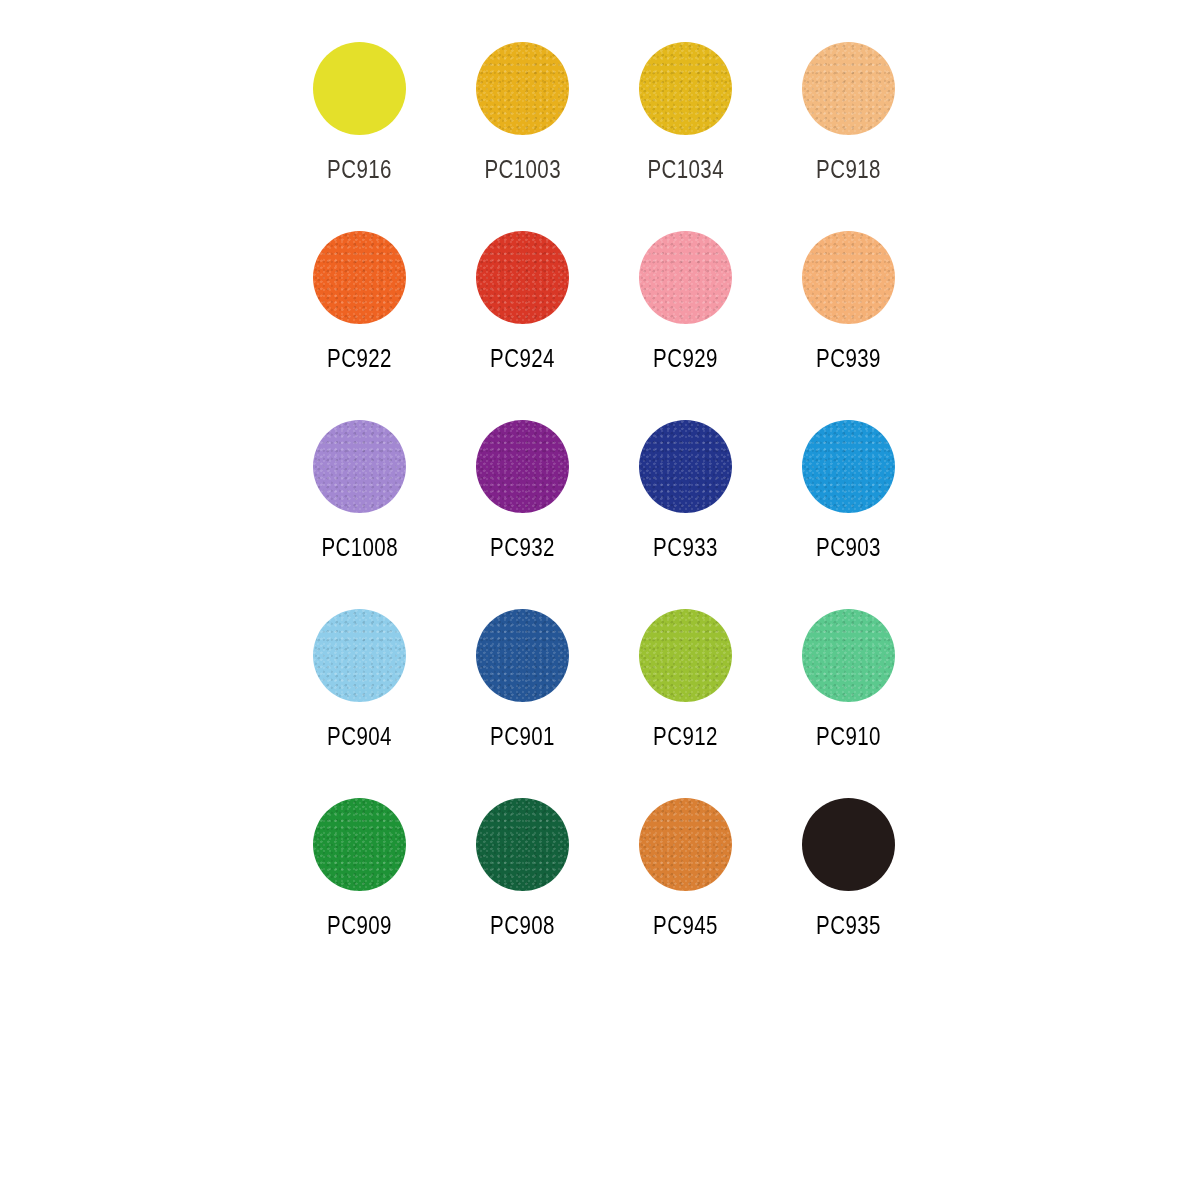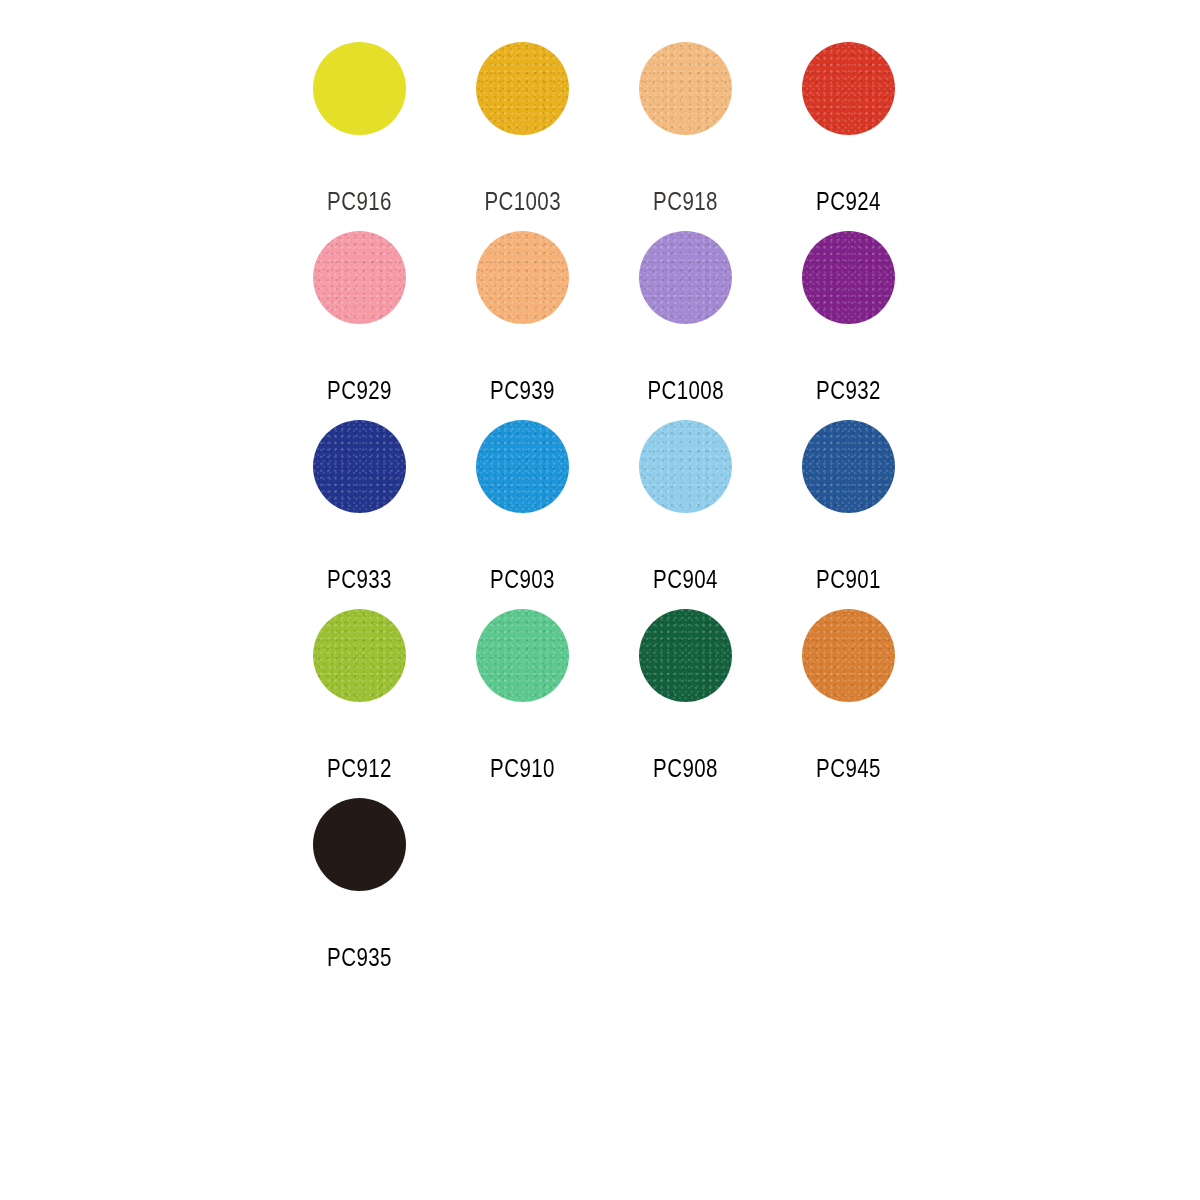--- a/index.html
+++ b/index.html
@@ -30,21 +30,20 @@
     grid-auto-rows: 189px;
     justify-items: center;
   }
   .swatch-cell {
     position: relative;
     width: 163px;
     height: 189px;
     display: flex;
     flex-direction: column;
     align-items: center;
-    gap: 32px;
   }
   .swatch-dot {
     width: 93px;
     height: 93px;
     border-radius: 50%;
     position: relative;
     overflow: hidden;
     flex: 0 0 auto;
   }
   
@@ -96,22 +95,30 @@
   <div class="swatch-grid">
       <div class="swatch-cell">
         <div class="swatch-dot flat" style="background: rgb(228, 224, 42);"></div>
         <div class="swatch-label muted">PC916</div>
       </div>
       <div class="swatch-cell">
         <div class="swatch-dot" style="background: rgb(232, 176, 28);"></div>
         <div class="swatch-label muted">PC1003</div>
       </div>
       <div class="swatch-cell">
+        <div class="swatch-dot" style="background: rgb(227, 184, 28);"></div>
+        <div class="swatch-label muted">PC1034</div>
+      </div>
+      <div class="swatch-cell">
         <div class="swatch-dot" style="background: rgb(243, 186, 128);"></div>
         <div class="swatch-label muted">PC918</div>
+      </div>
+      <div class="swatch-cell">
+        <div class="swatch-dot" style="background: rgb(239, 99, 34);"></div>
+        <div class="swatch-label">PC922</div>
       </div>
       <div class="swatch-cell">
         <div class="swatch-dot" style="background: rgb(217, 55, 38);"></div>
         <div class="swatch-label">PC924</div>
       </div>
       <div class="swatch-cell">
         <div class="swatch-dot" style="background: rgb(245, 154, 166);"></div>
         <div class="swatch-label">PC929</div>
       </div>
       <div class="swatch-cell">
@@ -144,20 +151,24 @@
       </div>
       <div class="swatch-cell">
         <div class="swatch-dot" style="background: rgb(155, 193, 50);"></div>
         <div class="swatch-label">PC912</div>
       </div>
       <div class="swatch-cell">
         <div class="swatch-dot" style="background: rgb(91, 201, 142);"></div>
         <div class="swatch-label">PC910</div>
       </div>
       <div class="swatch-cell">
+        <div class="swatch-dot" style="background: rgb(30, 147, 54);"></div>
+        <div class="swatch-label">PC909</div>
+      </div>
+      <div class="swatch-cell">
         <div class="swatch-dot" style="background: rgb(19, 97, 60);"></div>
         <div class="swatch-label">PC908</div>
       </div>
       <div class="swatch-cell">
         <div class="swatch-dot" style="background: rgb(217, 127, 51);"></div>
         <div class="swatch-label">PC945</div>
       </div>
       <div class="swatch-cell">
         <div class="swatch-dot flat" style="background: rgb(35, 26, 24);"></div>
         <div class="swatch-label">PC935</div>

